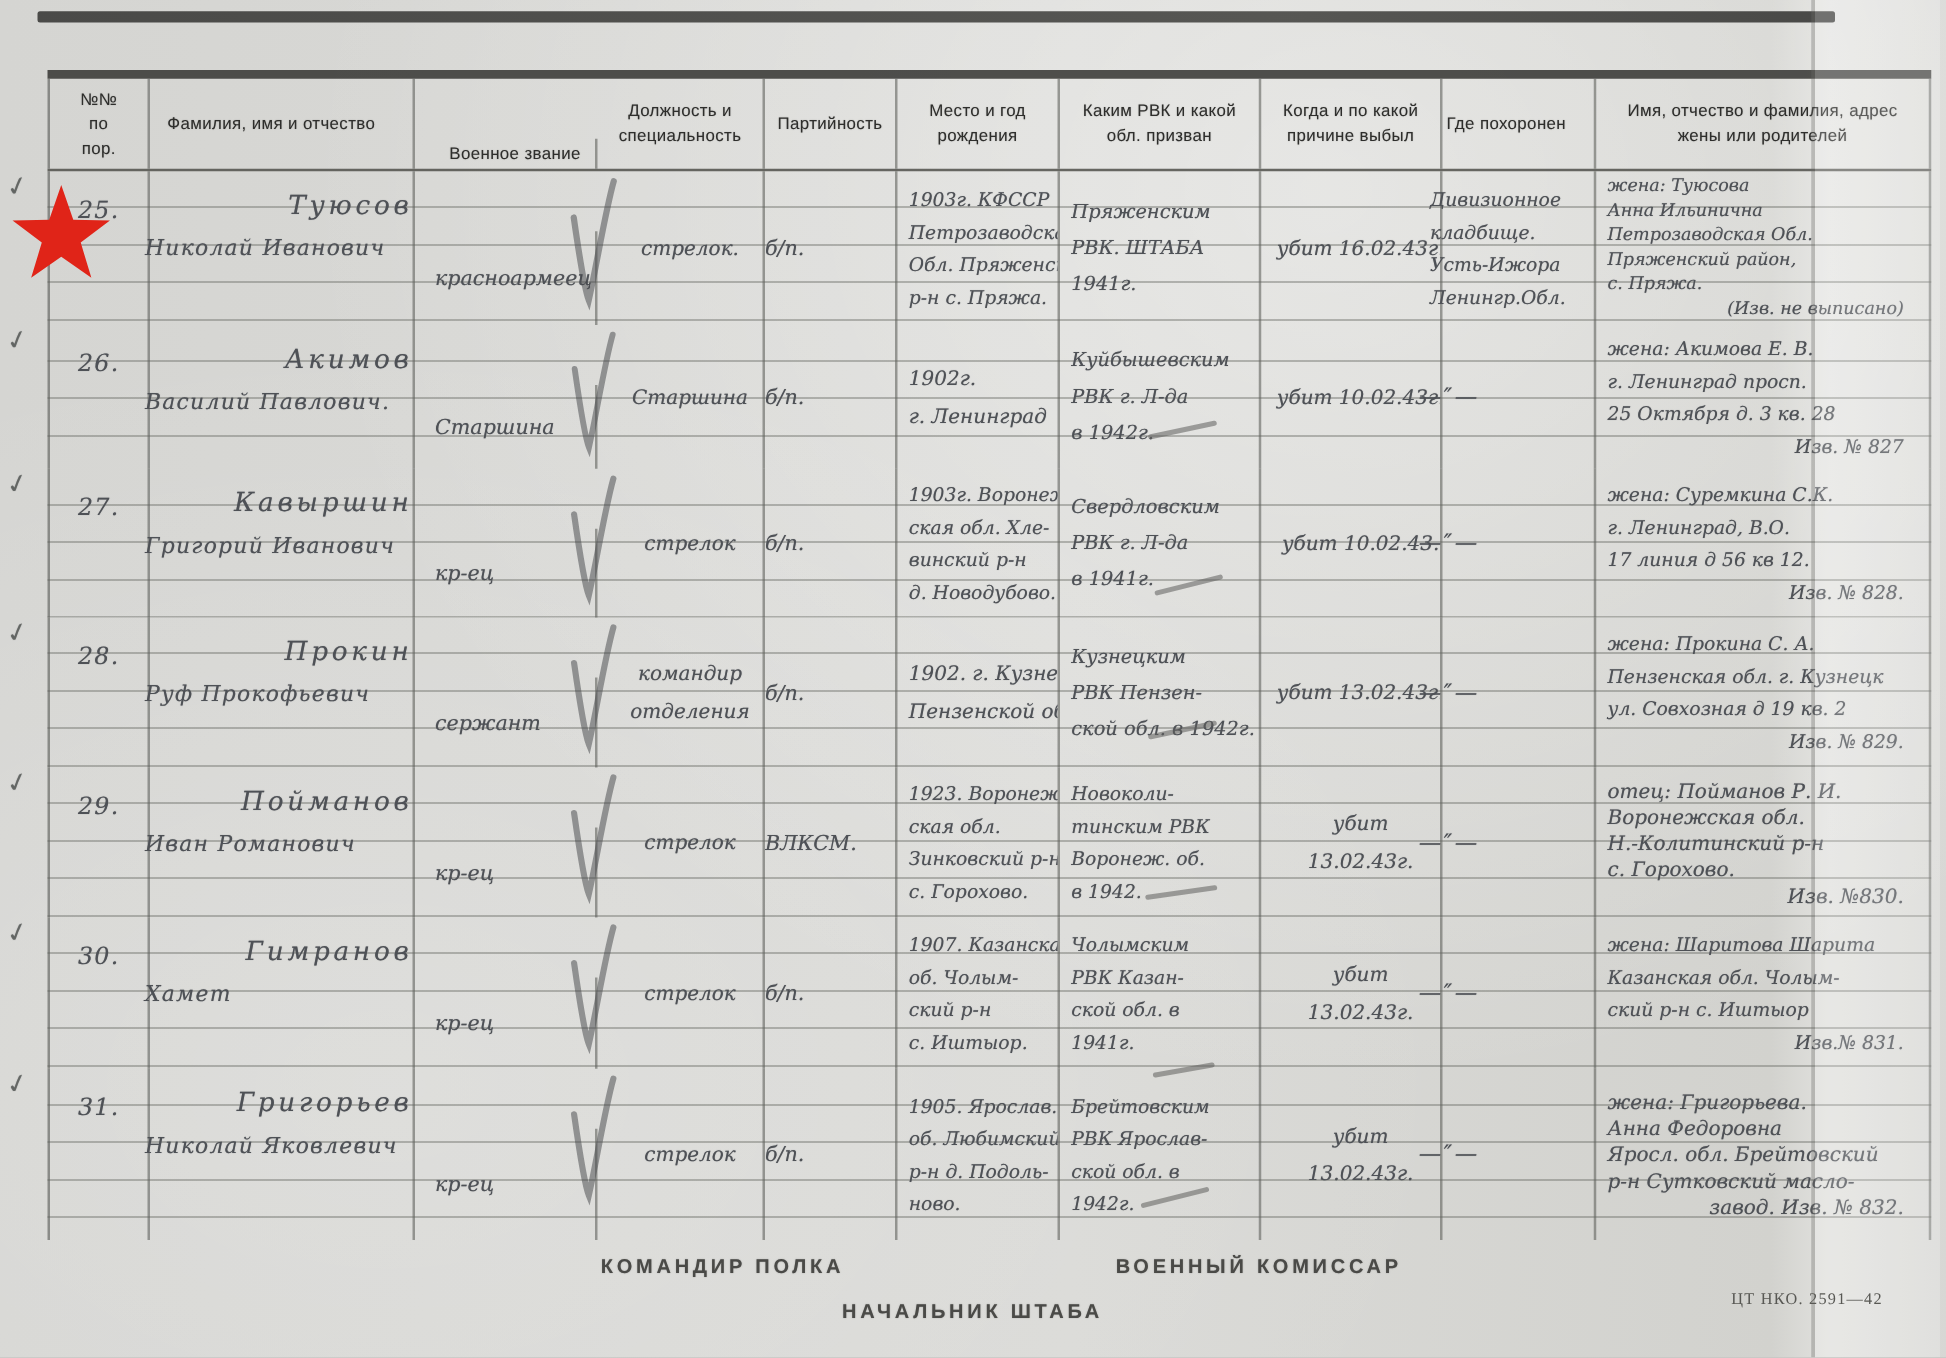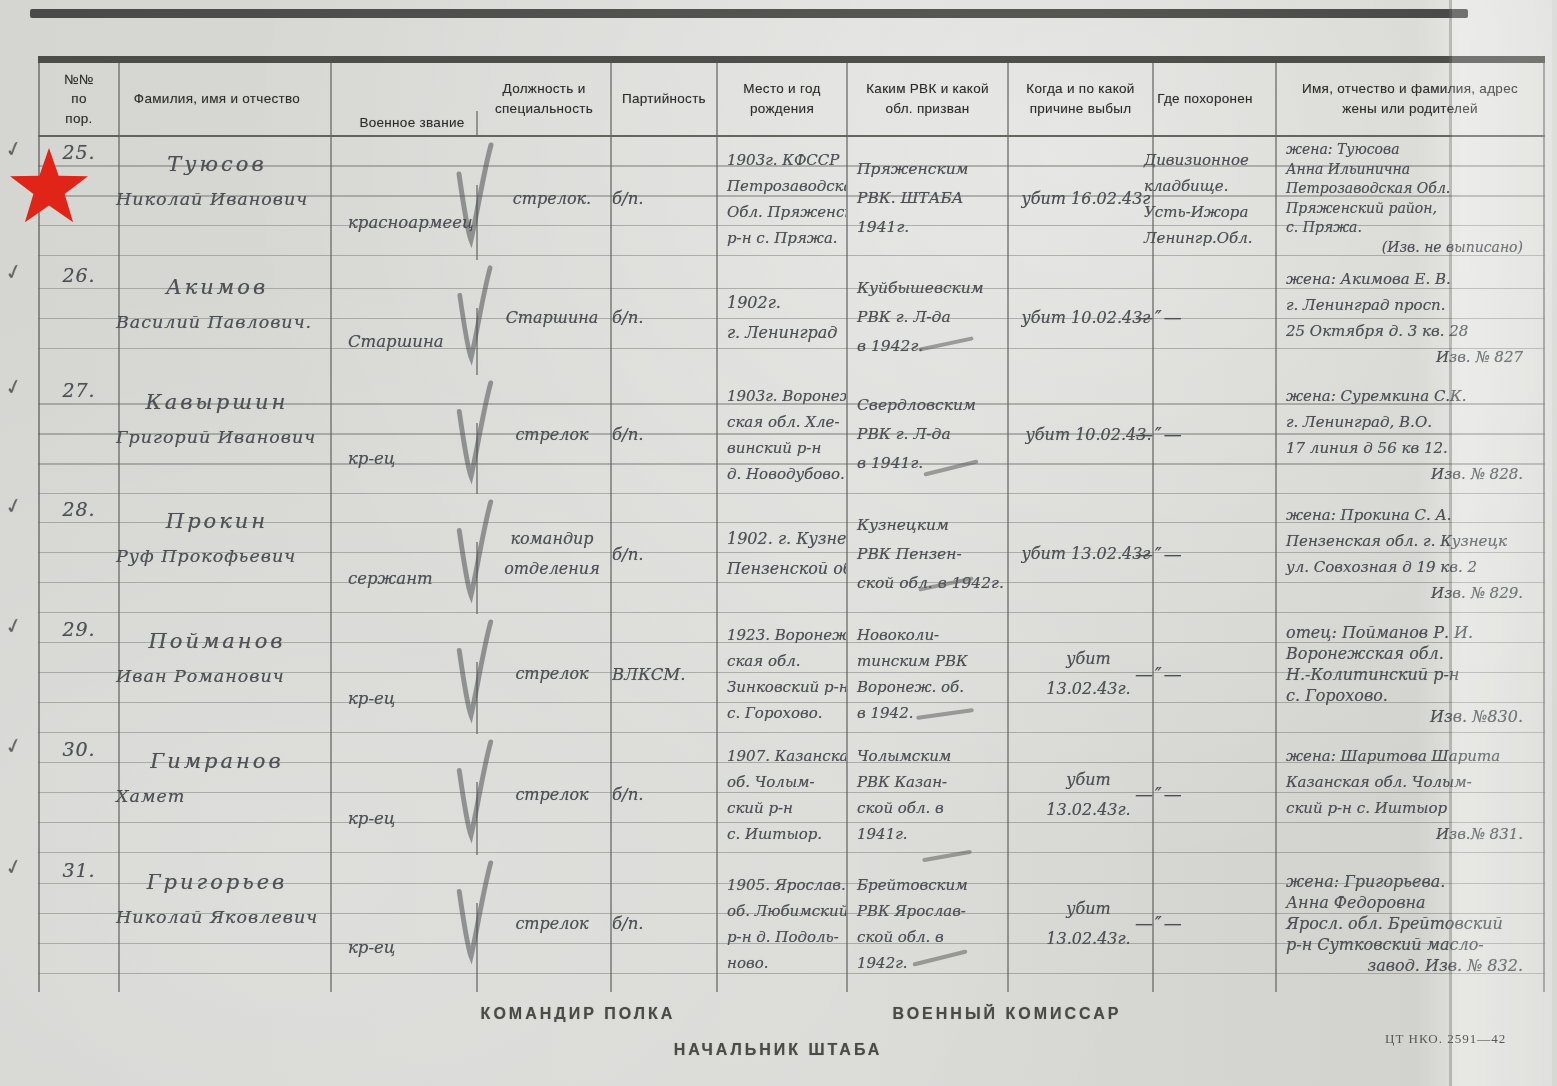--- a/index.html
+++ b/index.html
@@ -32,22 +32,22 @@
   .c8{left:971px;width:145px;}
   .c9{left:1097px;width:142px;}
   .c10{left:1239px;width:268px;}
   .hcell{display:flex;align-items:center;justify-content:center;text-align:center;
     font-size:13.5px;line-height:1.45;color:#2e2e2c;padding:0 8px;letter-spacing:.3px;
     text-shadow:0 0 1px rgba(46,46,44,.35);}
   .hcell.narrow{padding:0 18px;}
   
   .hw,.hw *{font-family:"DejaVu Serif",serif;font-style:italic;color:#4e5156;}
   .hw{text-shadow:0 0 .7px rgba(78,81,86,.6);}
-  .num{padding-top:4px;text-align:center;font-size:19px;letter-spacing:1px;}
-  .surname{font-size:21px;letter-spacing:3px;text-align:center;margin-top:15px;}
+  .num{padding-top:20px;text-align:center;font-size:19px;letter-spacing:1px;}
+  .surname{font-size:21px;letter-spacing:3px;text-align:right;margin-top:15px;}
   .givenname{font-size:17.5px;margin-top:13px;padding-left:12px;letter-spacing:1px;white-space:nowrap;}
   .vcent{display:flex;align-items:center;font-size:16.5px;text-align:center;}
   .lines{display:flex;flex-direction:column;justify-content:center;padding:2px 4px 2px 9px;}
   .lines .ln{white-space:nowrap;}
   .lines.n1,.lines.n2{line-height:30px;font-size:16px;}
   .lines.n3{line-height:29px;font-size:15.5px;}
   .lines.n4{line-height:26px;font-size:15px;}
   .lines.n5{line-height:21px;font-size:16px;}
   .lines.n6{line-height:19.5px;font-size:14px;}
   .fate{align-items:center;padding-left:20px;}

